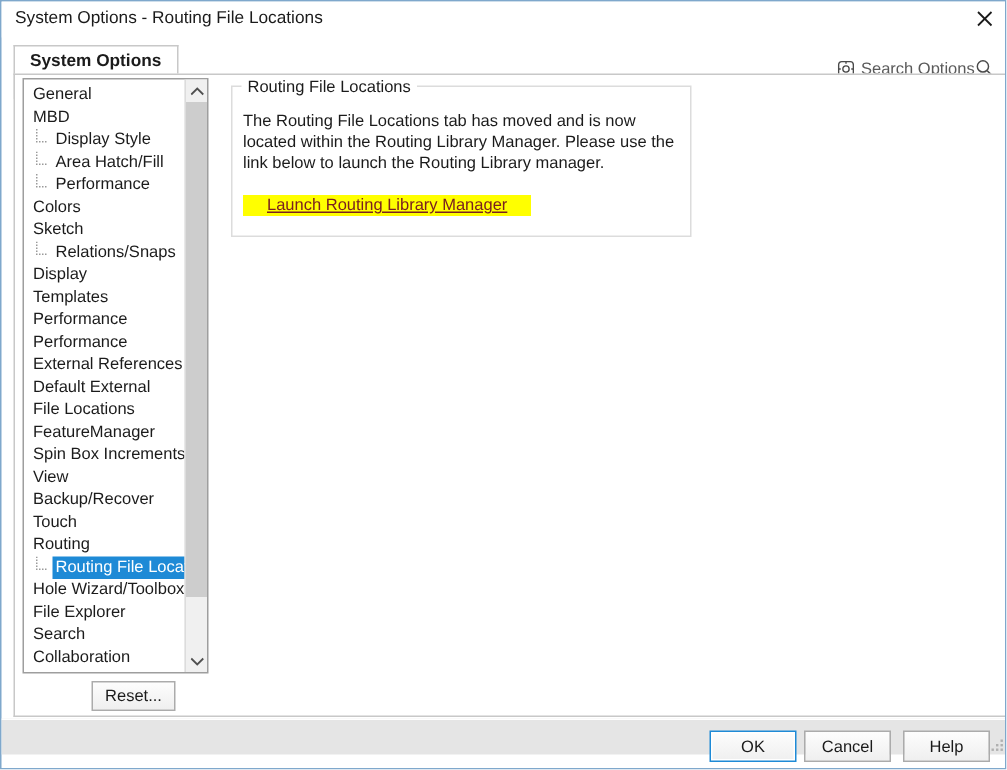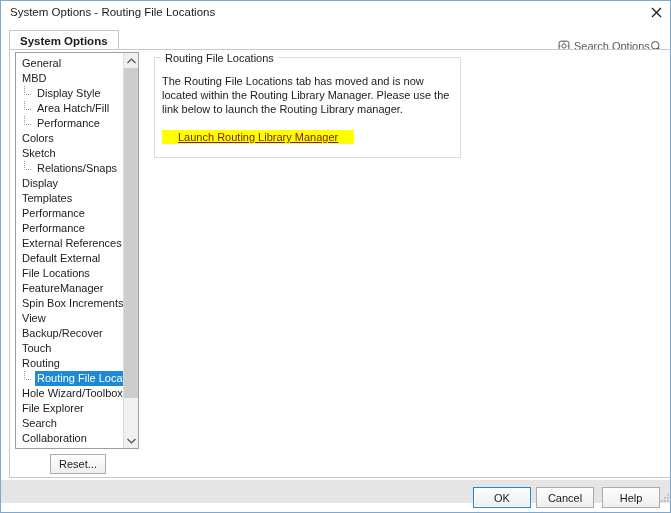--- a/index.html
+++ b/index.html
@@ -193,21 +193,21 @@
     left: 0;
     top: 15px;
     width: 14px;
     height: 330px;
     background: #cdcdcd;
   }
 
   
   .reset-btn {
     position: absolute;
-    left: 49px;
+    left: 60px;
     top: 453px;
     width: 56px;
     height: 20px;
     font-family: "Liberation Sans", sans-serif;
     font-size: 11px;
     color: #1b1b1b;
     background: linear-gradient(#fdfdfd, #efefef);
     border: 1px solid #ababab;
     box-sizing: border-box;
     cursor: default;

